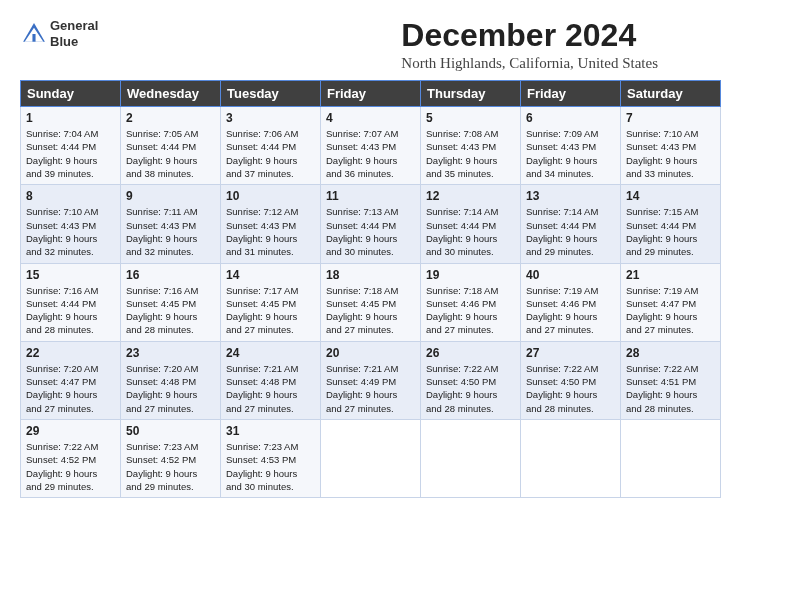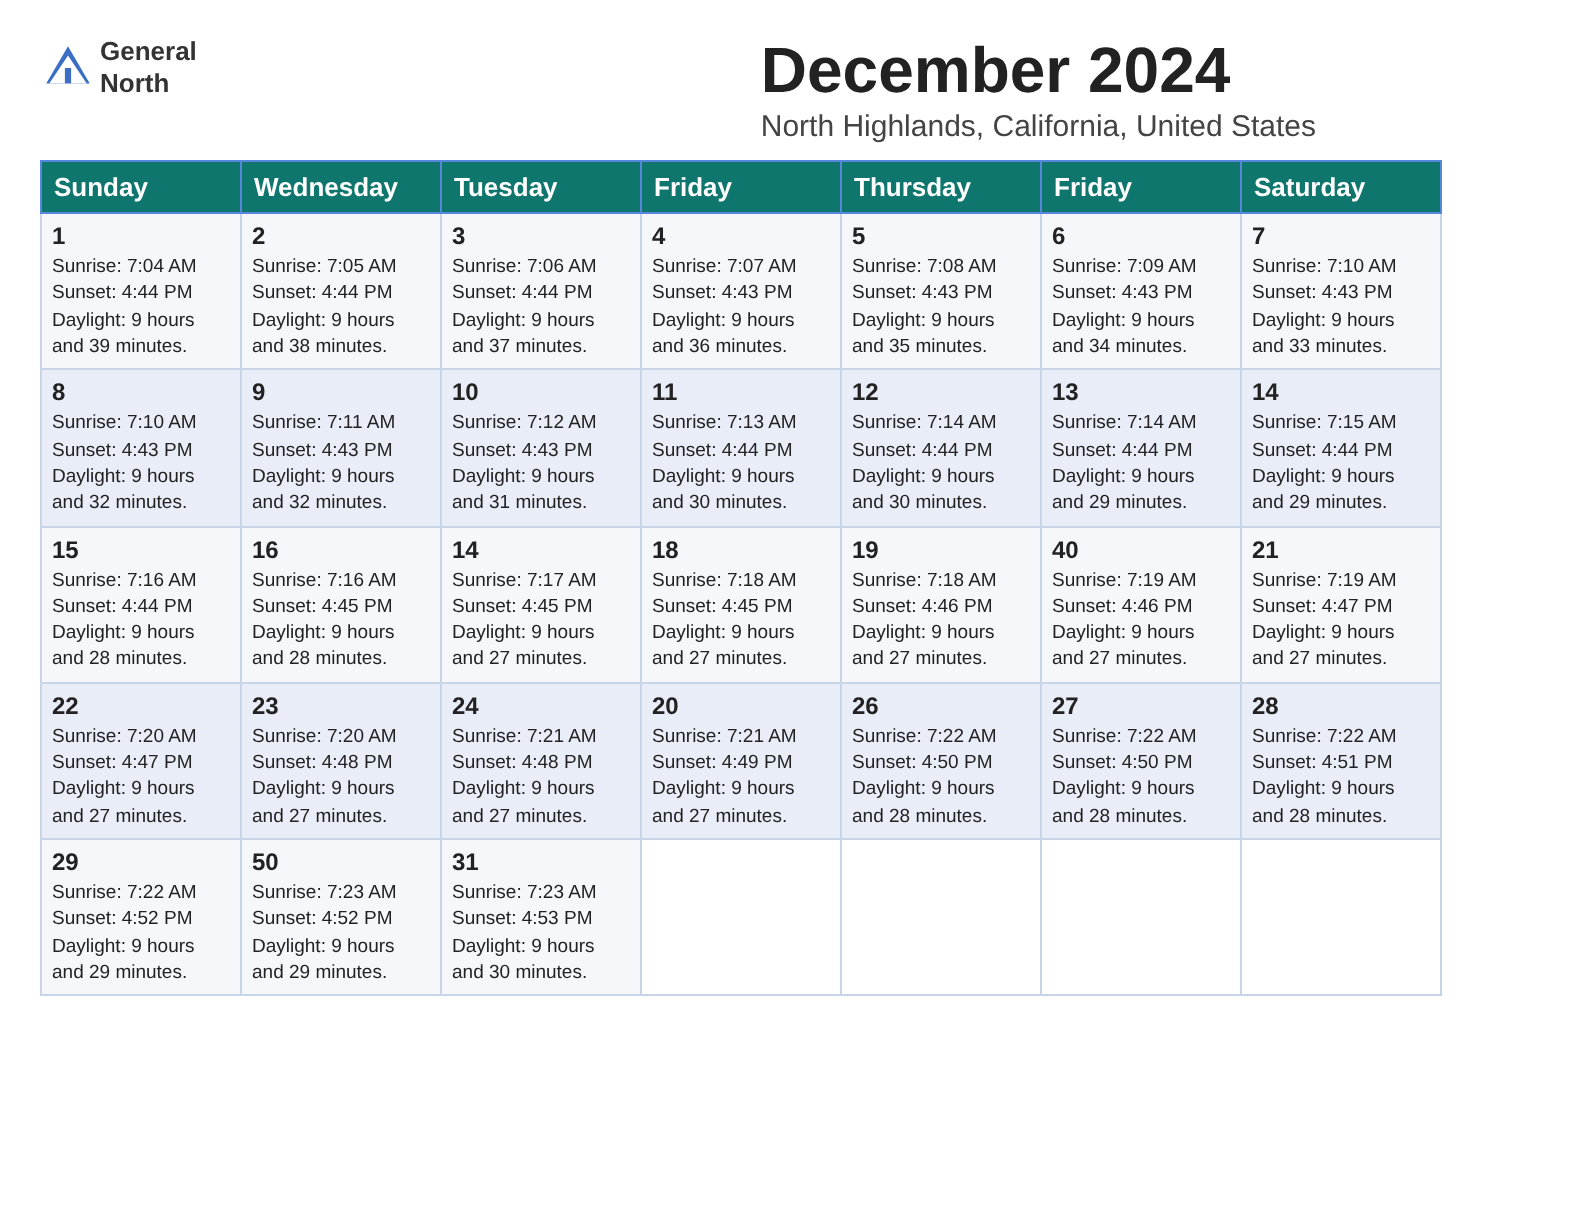--- a/index.html
+++ b/index.html
@@ -40,28 +40,29 @@
     .month-title {
       font-size: 32px;
       font-weight: bold;
       color: #222;
       line-height: 1.1;
     }
     .location {
       font-size: 15px;
       color: #444;
       margin-top: 2px;
+      font-family: Liberation Serif, serif;
     }
     table {
       width: 100%;
       border-collapse: collapse;
       margin-top: 8px;
     }
     thead th {
-      background-color: #0f766e;
+      background-color: #404040;
       color: #fff;
       font-size: 13px;
       font-weight: bold;
       padding: 5px 6px;
       text-align: left;
       border: 1px solid #5588dd;
     }
     tbody tr {
       vertical-align: top;
     }
@@ -97,21 +98,21 @@
 
 <div class="container">
   <div class="header-row">
     <div class="logo">
       <svg class="logo-icon" viewBox="0 0 36 36">
         <polygon points="18,4 32,28 4,28" fill="#3a6fc4"></polygon>
         <polygon points="18,10 30,28 20,28 20,18 16,18 16,28 6,28" fill="#fff"></polygon>
       </svg>
       <div class="logo-text">
         <div>General</div>
-        <div>North</div>
+        <div>Blue</div>
       </div>
     </div>
     <div class="title-block">
       <div class="month-title">December 2024</div>
       <div class="location">North Highlands, California, United States</div>
     </div>
   </div>
 
   <table>
     <thead>

